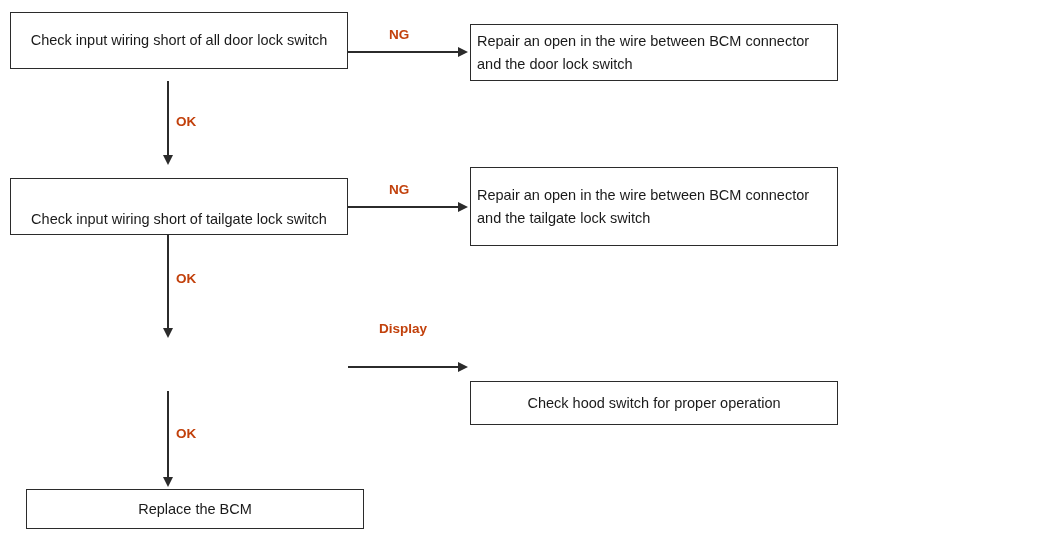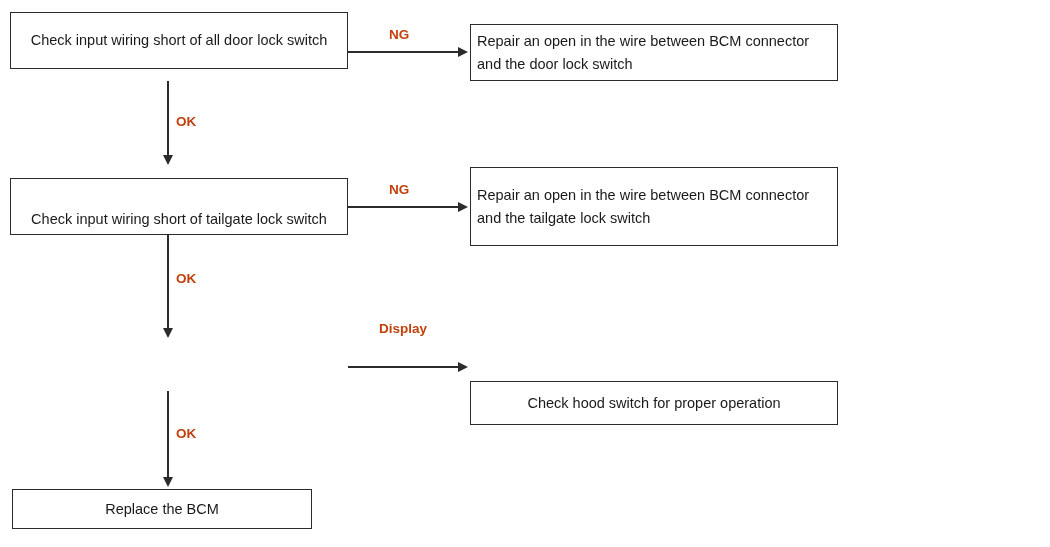--- a/index.html
+++ b/index.html
@@ -121,17 +121,17 @@
   <div class="conn h" style="left:348px; top:366px; width:110px;"></div>
   <div class="arrow-right" style="left:458px; top:361.5px;"></div>
   <div class="edge-label two-line" style="left:330px; top:320px; width:146px;">
     <div>Display</div>
   </div>
 
   <div class="conn v" style="left:167px; top:391px; height:86px;"></div>
   <div class="arrow-down" style="left:162.5px; top:477px;"></div>
   <div class="edge-label" style="left:176px; top:425px;">OK</div>
 
-  <div class="node" style="left:12px; top:489px; width:300px; height:40px;">
+  <div class="node" style="left:26px; top:489px; width:338px; height:40px;">
     <span>Replace the BCM</span>
   </div>
 
 </div>
 
 </body></html>

